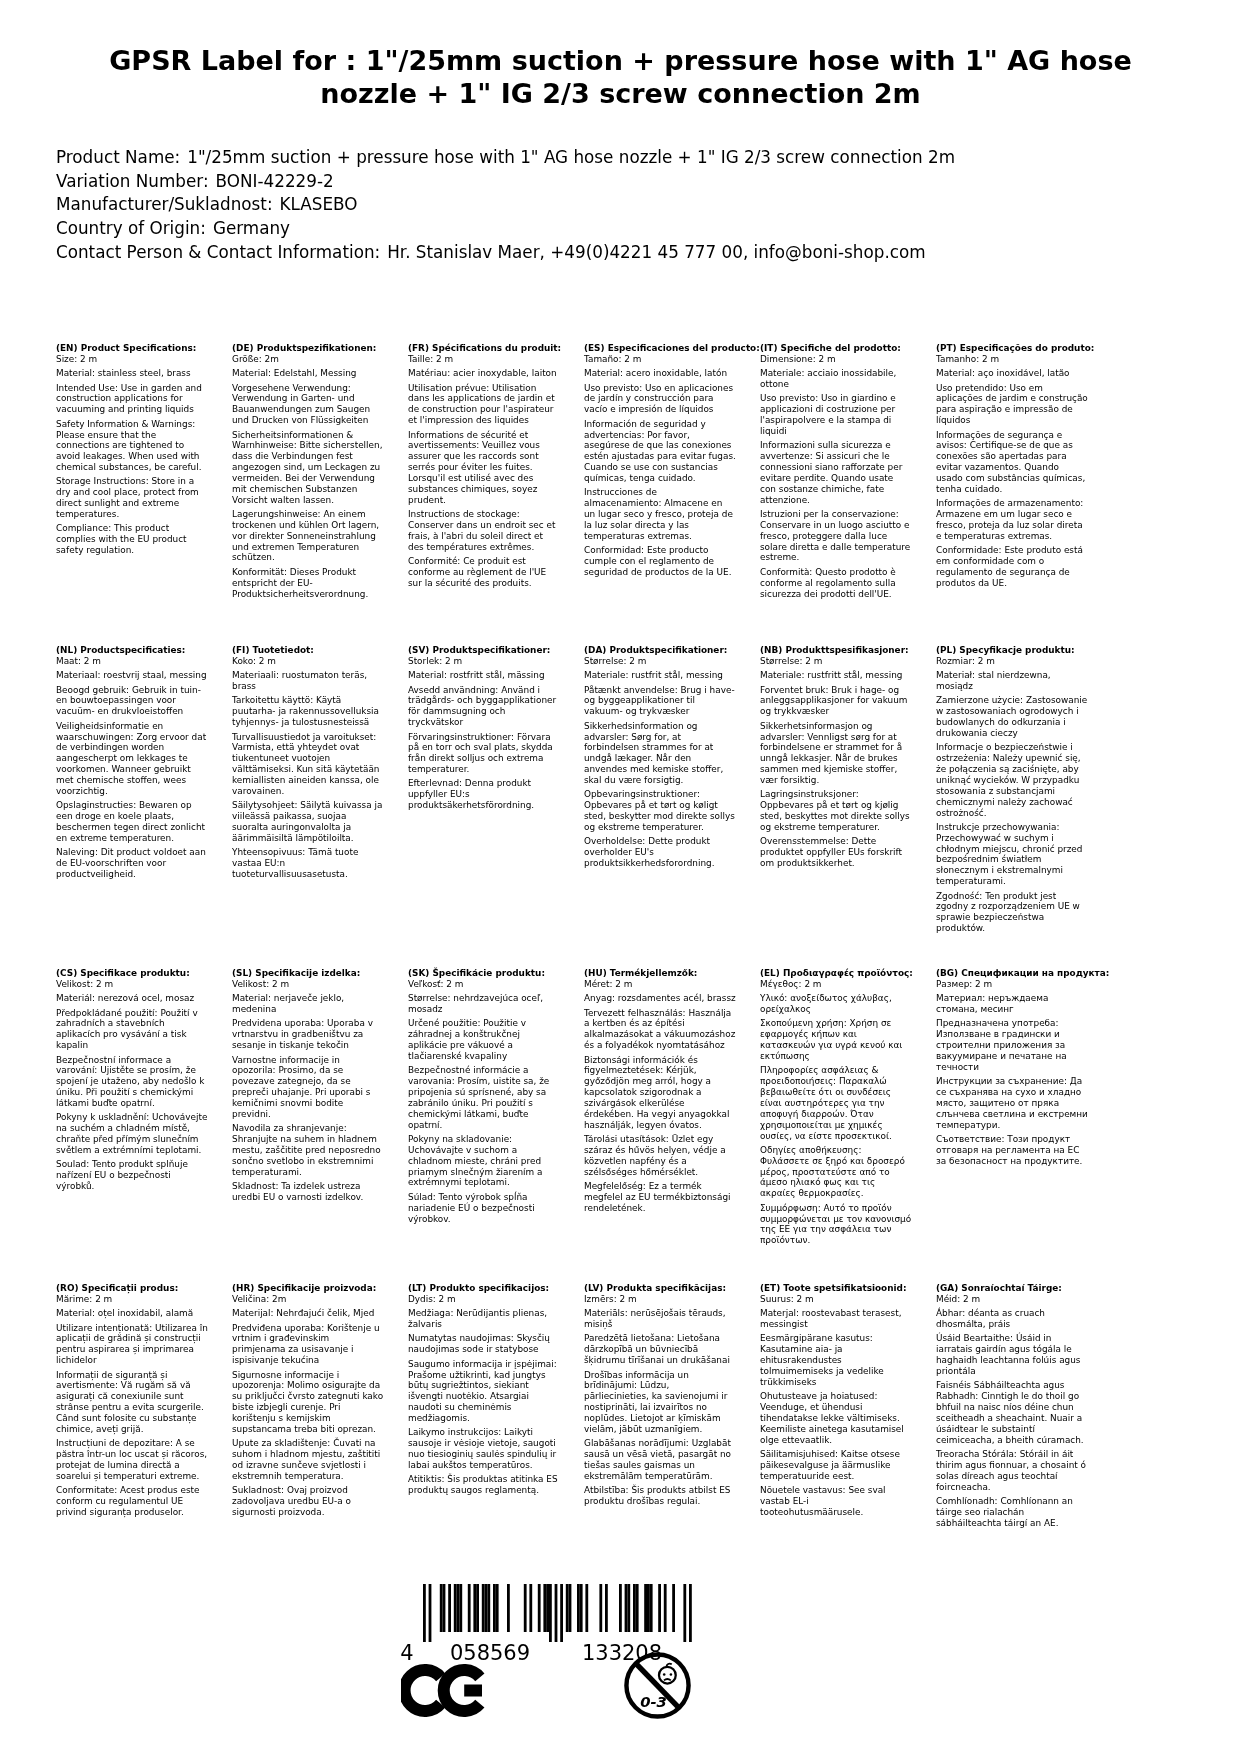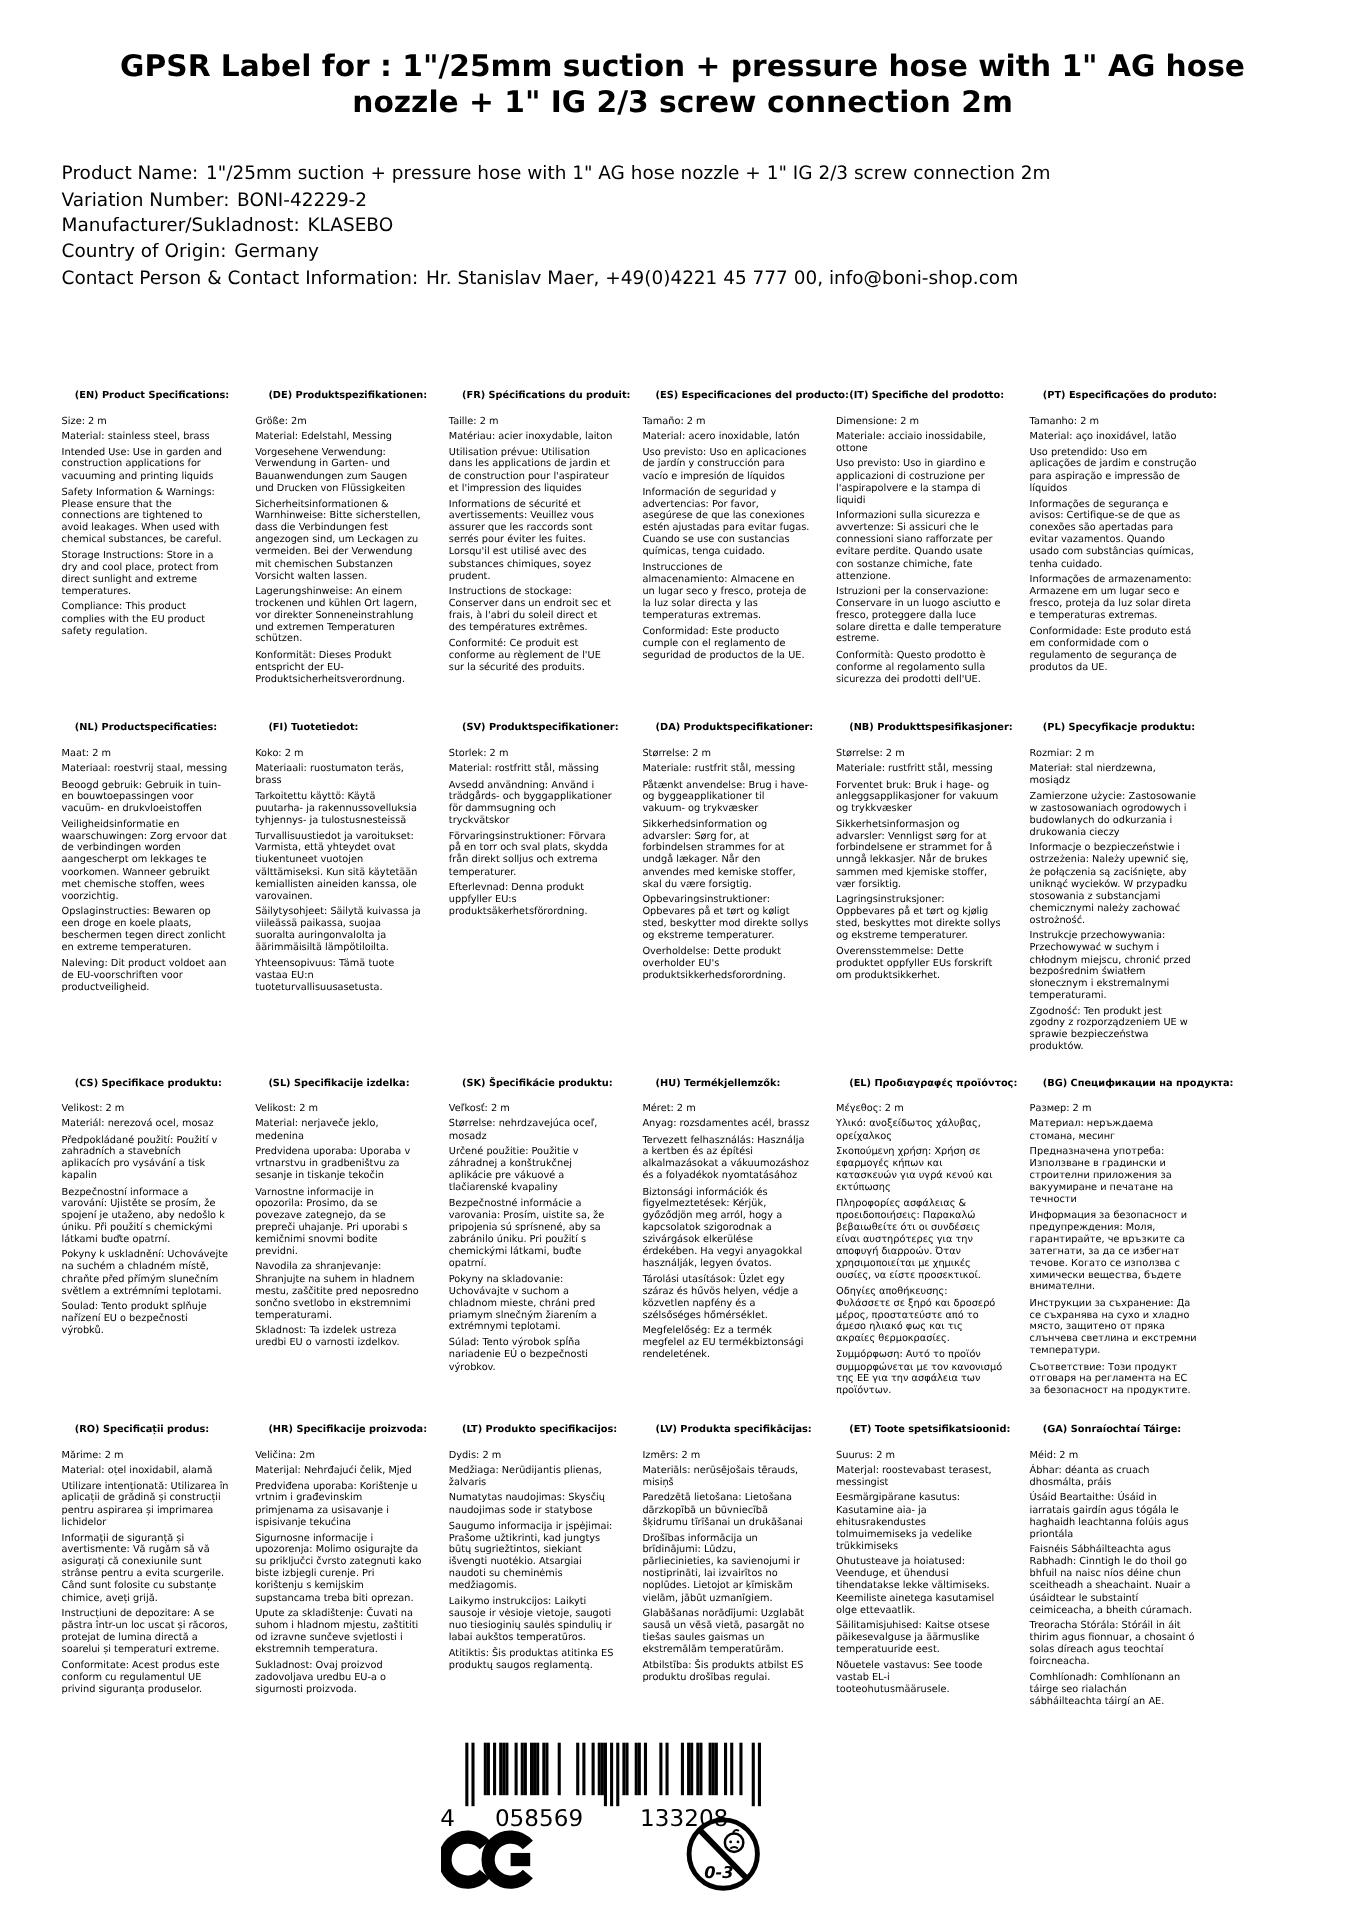--- a/index.html
+++ b/index.html
@@ -13,21 +13,21 @@
   .product-info{position:absolute;top:146px;left:56px;font-size:16.8px;line-height:1.41;}
   .pi-row{white-space:nowrap;}
   .pi-label{font-weight:normal;}
   .pi-value{margin-left:7px;}
   .columns{position:absolute;top:343px;left:56px;width:1140px;}
   .lang-row{display:grid;grid-template-columns:repeat(6,152px);column-gap:24px;align-items:start;}
   .row-0{min-height:302px;}
   .row-1{min-height:323px;}
   .row-2{min-height:315px;}
   .lang-block{font-size:8.9px;line-height:1.22;}
-  .block-heading{font-weight:bold;white-space:nowrap;margin:12px;}
+  .block-heading{font-weight:bold;white-space:nowrap;margin:0;}
   .block-para{margin:0 0 3.5px 0;}
   .barcode-wrap{position:absolute;left:393px;top:1584px;}
   .ce-wrap{position:absolute;left:401px;top:1661px;}
   .age-wrap{position:absolute;left:622px;top:1650px;font-style:italic;}
   .bc-digit{font-family:"DejaVu Sans","Liberation Sans",sans-serif;}
 </style>
 </head>
 <body>
 
 <div class="page-title">
@@ -208,21 +208,20 @@
         <p class="block-para">Σκοπούμενη χρήση: Χρήση σε εφαρμογές κήπων και κατασκευών για υγρά κενού και εκτύπωσης</p>
         <p class="block-para">Πληροφορίες ασφάλειας &amp; προειδοποιήσεις: Παρακαλώ βεβαιωθείτε ότι οι συνδέσεις είναι αυστηρότερες για την αποφυγή διαρροών. Όταν χρησιμοποιείται με χημικές ουσίες, να είστε προσεκτικοί.</p>
         <p class="block-para">Οδηγίες αποθήκευσης: Φυλάσσετε σε ξηρό και δροσερό μέρος, προστατεύστε από το άμεσο ηλιακό φως και τις ακραίες θερμοκρασίες.</p>
         <p class="block-para">Συμμόρφωση: Αυτό το προϊόν συμμορφώνεται με τον κανονισμό της ΕΕ για την ασφάλεια των προϊόντων.</p>
       </div>
       <div class="lang-block">
         <div class="block-heading">(BG) Спецификации на продукта:</div>
         <p class="block-para">Размер: 2 m</p>
         <p class="block-para">Материал: неръждаема стомана, месинг</p>
         <p class="block-para">Предназначена употреба: Използване в градински и строителни приложения за вакуумиране и печатане на течности</p>
-        <p class="block-para">Информация за безопасност и предупреждения: Моля, гарантирайте, че връзките са затегнати, за да се избегнат течове. Когато се използва с химически вещества, бъдете внимателни.</p>
         <p class="block-para">Инструкции за съхранение: Да се съхранява на сухо и хладно място, защитено от пряка слънчева светлина и екстремни температури.</p>
         <p class="block-para">Съответствие: Този продукт отговаря на регламента на ЕС за безопасност на продуктите.</p>
       </div>
     </div>
   <div class="lang-row row-3">
       <div class="lang-block">
         <div class="block-heading">(RO) Specificații produs:</div>
         <p class="block-para">Mărime: 2 m</p>
         <p class="block-para">Material: oțel inoxidabil, alamă</p>
         <p class="block-para">Utilizare intenționată: Utilizarea în aplicații de grădină și construcții pentru aspirarea și imprimarea lichidelor</p>
@@ -257,21 +256,21 @@
         <p class="block-para">Glabāšanas norādījumi: Uzglabāt sausā un vēsā vietā, pasargāt no tiešas saules gaismas un ekstremālām temperatūrām.</p>
         <p class="block-para">Atbilstība: Šis produkts atbilst ES produktu drošības regulai.</p>
       </div>
       <div class="lang-block">
         <div class="block-heading">(ET) Toote spetsifikatsioonid:</div>
         <p class="block-para">Suurus: 2 m</p>
         <p class="block-para">Materjal: roostevabast terasest, messingist</p>
         <p class="block-para">Eesmärgipärane kasutus: Kasutamine aia- ja ehitusrakendustes tolmuimemiseks ja vedelike trükkimiseks</p>
         <p class="block-para">Ohutusteave ja hoiatused: Veenduge, et ühendusi tihendatakse lekke vältimiseks. Keemiliste ainetega kasutamisel olge ettevaatlik.</p>
         <p class="block-para">Säilitamisjuhised: Kaitse otsese päikesevalguse ja äärmuslike temperatuuride eest.</p>
-        <p class="block-para">Nõuetele vastavus: See toode vastab EL-i tooteohutusmäärusele.</p>
+        <p class="block-para">Nõuetele vastavus: See sval vastab EL-i tooteohutusmäärusele.</p>
       </div>
       <div class="lang-block">
         <div class="block-heading">(GA) Sonraíochtaí Táirge:</div>
         <p class="block-para">Méid: 2 m</p>
         <p class="block-para">Ábhar: déanta as cruach dhosmálta, práis</p>
         <p class="block-para">Úsáid Beartaithe: Úsáid in iarratais gairdín agus tógála le haghaidh leachtanna folúis agus priontála</p>
         <p class="block-para">Faisnéis Sábháilteachta agus Rabhadh: Cinntigh le do thoil go bhfuil na naisc níos déine chun sceitheadh a sheachaint. Nuair a úsáidtear le substaintí ceimiceacha, a bheith cúramach.</p>
         <p class="block-para">Treoracha Stórála: Stóráil in áit thirim agus fionnuar, a chosaint ó solas díreach agus teochtaí foircneacha.</p>
         <p class="block-para">Comhlíonadh: Comhlíonann an táirge seo rialachán sábháilteachta táirgí an AE.</p>
       </div>

